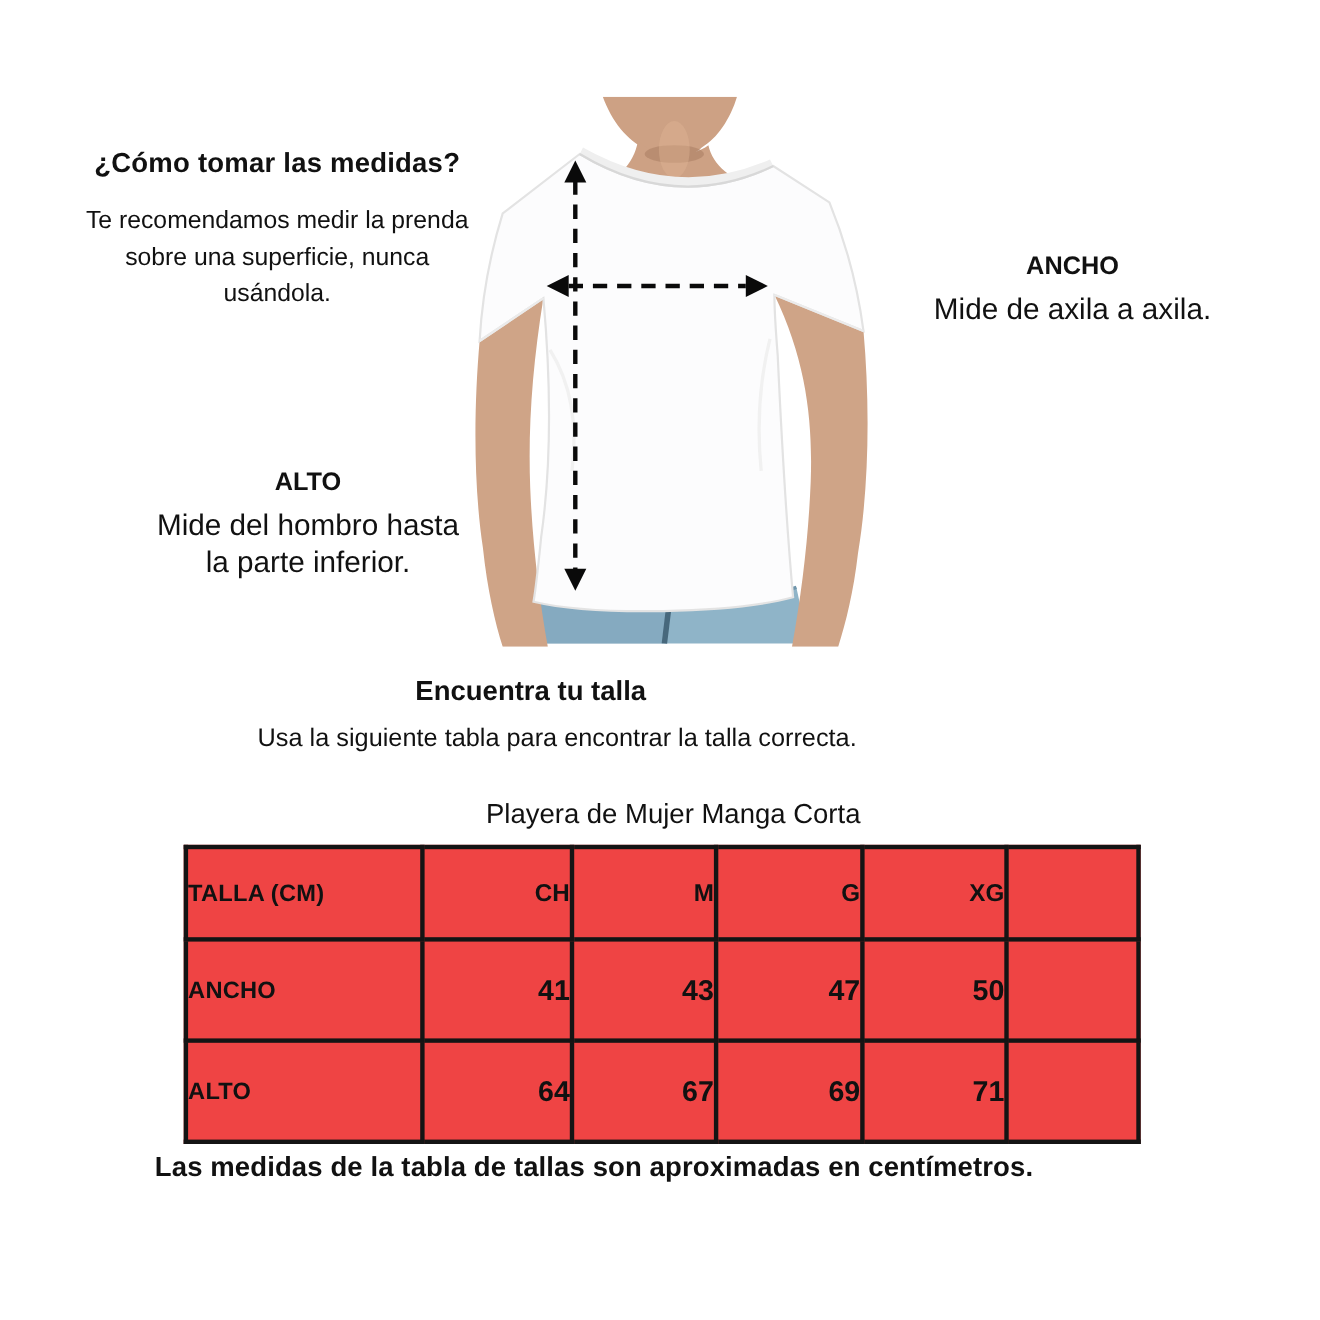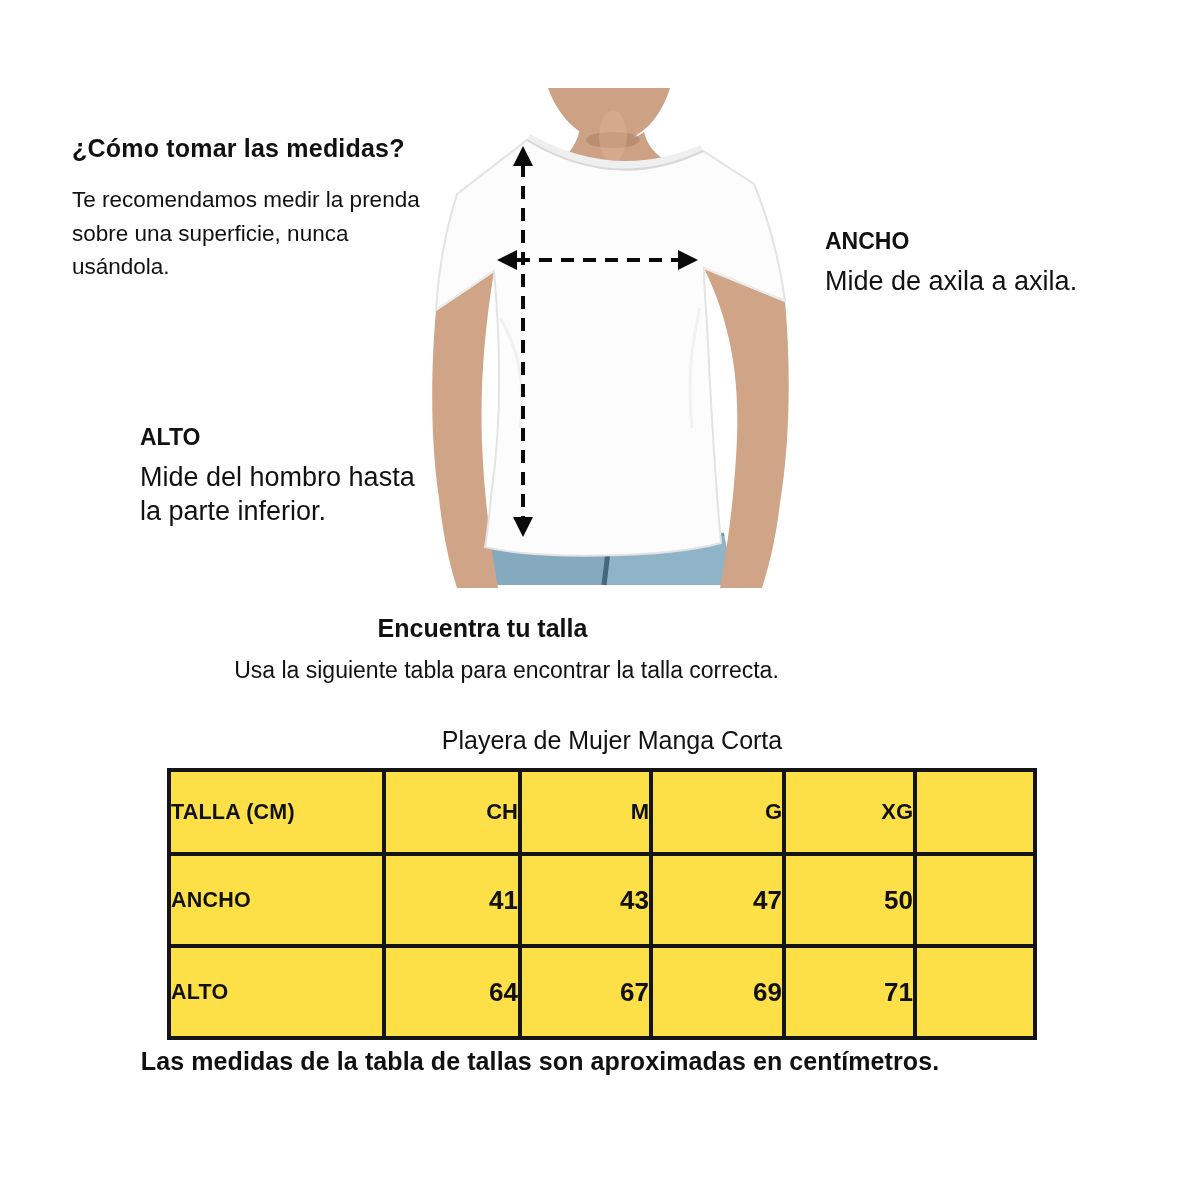--- a/index.html
+++ b/index.html
@@ -1,21 +1,21 @@
 <!DOCTYPE html>
 <html><head>
 <meta charset="utf-8">
 <style>
   html,body{margin:0;padding:0;background:#ffffff;}
   .canvas{
     position:relative;width:1200px;height:1200px;background:#ffffff;overflow:hidden;
     font-family:"Liberation Sans", sans-serif;color:#111111;
   }
   .canvas *{box-sizing:border-box;}
-  h1,h2,p{margin:0;}
+  h1,h2,p{margin:0;text-align:center;}
 
   
   .howto{position:absolute;left:72px;top:134px;width:360px;}
   .howto-title{font-size:25px;font-weight:700;letter-spacing:.2px;}
   .howto-body{font-size:22.5px;line-height:33.5px;margin-top:20px;}
 
   
   .note-ancho{position:absolute;left:825px;top:228px;width:300px;}
   .note-alto{position:absolute;left:140px;top:424px;width:280px;}
   .note-label{font-size:23px;font-weight:700;}
@@ -26,21 +26,21 @@
 
   
   .find{position:absolute;left:0;top:614px;width:965px;text-align:center;}
   .find-title{font-size:25px;font-weight:700;}
   .find-sub{font-size:23px;margin-top:14px;margin-left:48px;}
   .table-title{position:absolute;left:12px;top:726px;width:1200px;text-align:center;font-size:25px;font-weight:400;}
 
   
   table.size{
     position:absolute;left:167px;top:768px;width:866px;
-    border-collapse:collapse;table-layout:fixed;background:#fde047;
+    border-collapse:collapse;table-layout:fixed;background:#ef4444;
   }
   table.size th, table.size td{border:4px solid #141414;padding:0;vertical-align:middle;}
   tr.r-head{height:84px;}
   tr.r-data1{height:92px;}
   tr.r-data2{height:92px;}
   th.corner, th.rowlabel{font-size:21.5px;font-weight:700;text-align:left;padding-left:22px;letter-spacing:.2px;}
   th.sizecol{font-size:22px;font-weight:700;text-align:right;}
   td.val{font-size:26px;font-weight:700;text-align:right;}
 
   .footnote{position:absolute;left:0;top:1047px;width:1080px;text-align:center;font-size:25px;font-weight:700;letter-spacing:.1px;}

